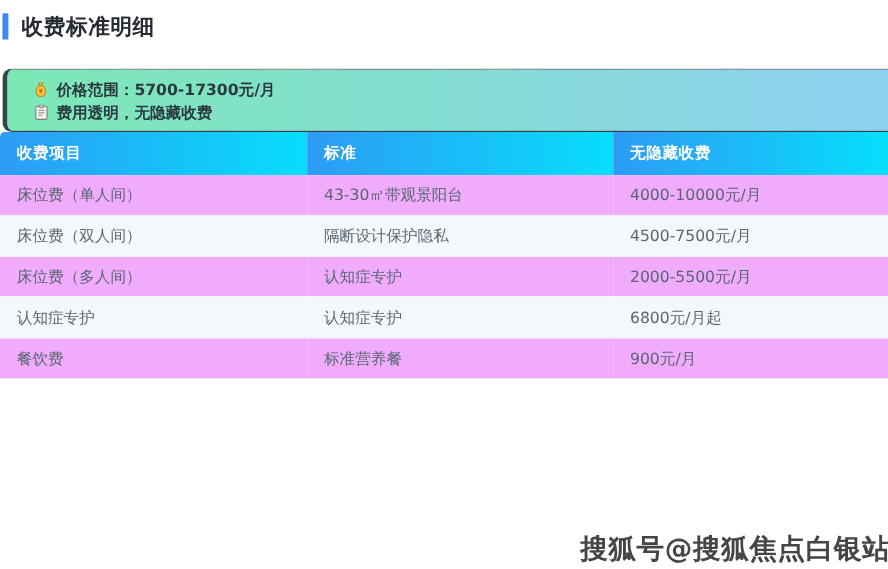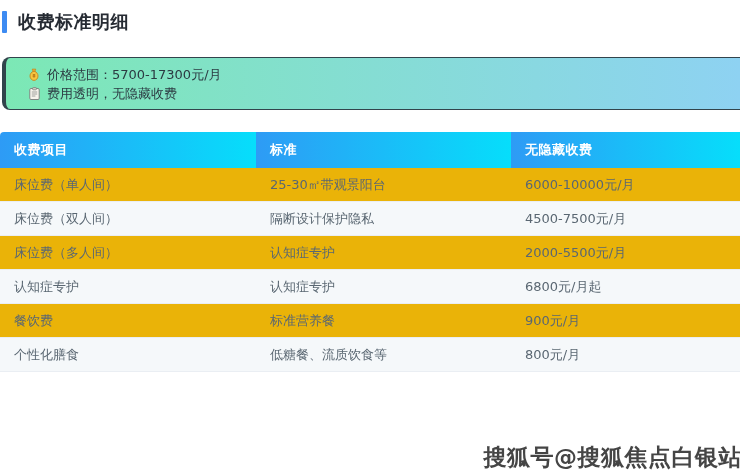--- a/index.html
+++ b/index.html
@@ -39,20 +39,21 @@
     box-sizing: border-box;
     margin: 22px 0 0 2px;
     width: 738px;
     height: 53px;
     background: linear-gradient(90deg, var(--summary-grad-start, #7CE8B5) 0%, var(--summary-grad-end, #8ED2F2) 100%);
     border: 1px solid var(--summary-border, #32444C);
     border-left: 4px solid var(--summary-border, #32444C);
     border-right: none;
     border-radius: 8px 0 0 8px;
     padding: 7px 0 0 21px;
+    font-weight: bold;
   }
   .summary-line {
     display: flex;
     align-items: center;
     height: 19px;
     font-size: 13px;
     color: var(--summary-text, #2B3A42);
     white-space: nowrap;
   }
   .s-icon {
@@ -63,21 +64,20 @@
     justify-content: center;
     flex: 0 0 auto;
   }
   .s-icon svg { display: block; }
 
   
   .fee-table {
     border-collapse: collapse;
     table-layout: fixed;
     width: 740px;
-    margin-top: 22px;
     padding-left: 20px;
   }
   .fee-table col.c1 { width: 256px; }
   .fee-table col.c2 { width: 255px; }
   .fee-table col.c3 { width: 229px; }
   .fee-table th {
     height: 36px;
     background: linear-gradient(90deg, var(--header-grad-start, #2E9BF5) 0%, var(--header-grad-end, #06DEFB) 100%);
     color: #ffffff;
     font-size: 13px;
@@ -86,21 +86,21 @@
     padding: 0 0 0 14px;
     letter-spacing: 0.5px;
   }
   .fee-table th:first-child { border-top-left-radius: 4px; }
   .fee-table td {
     height: 33px;
     font-size: 13px;
     color: var(--cell-text, #5A6772);
     padding: 0 0 0 14px;
     border-bottom: 1px solid var(--row-border, #EAEEF3);
-    background: #eab308;
+    background: #f0abfc;
     white-space: nowrap;
     overflow: hidden;
   }
   .fee-table tbody tr:nth-child(even) td {
     background: var(--row-alt-bg, #F5F8FA);
   }
 
   
   .watermark {
     position: absolute;
@@ -161,22 +161,22 @@
     <thead>
       <tr id="thead-row">
           <th>收费项目</th>
           <th>标准</th>
           <th>无隐藏收费</th>
         </tr>
     </thead>
     <tbody id="tbody">
         <tr>
           <td>床位费（单人间）</td>
-          <td>25-30㎡带观景阳台</td>
-          <td>6000-10000元/月</td>
+          <td>43-30㎡带观景阳台</td>
+          <td>4000-10000元/月</td>
         </tr>
         <tr>
           <td>床位费（双人间）</td>
           <td>隔断设计保护隐私</td>
           <td>4500-7500元/月</td>
         </tr>
         <tr>
           <td>床位费（多人间）</td>
           <td>认知症专护</td>
           <td>2000-5500元/月</td>
@@ -184,23 +184,18 @@
         <tr>
           <td>认知症专护</td>
           <td>认知症专护</td>
           <td>6800元/月起</td>
         </tr>
         <tr>
           <td>餐饮费</td>
           <td>标准营养餐</td>
           <td>900元/月</td>
         </tr>
-        <tr>
-          <td>个性化膳食</td>
-          <td>低糖餐、流质饮食等</td>
-          <td>800元/月</td>
-        </tr>
       </tbody>
   </table>
 
   <div class="watermark">搜狐号@搜狐焦点白银站</div>
 
 </div>
 
 </body></html>

